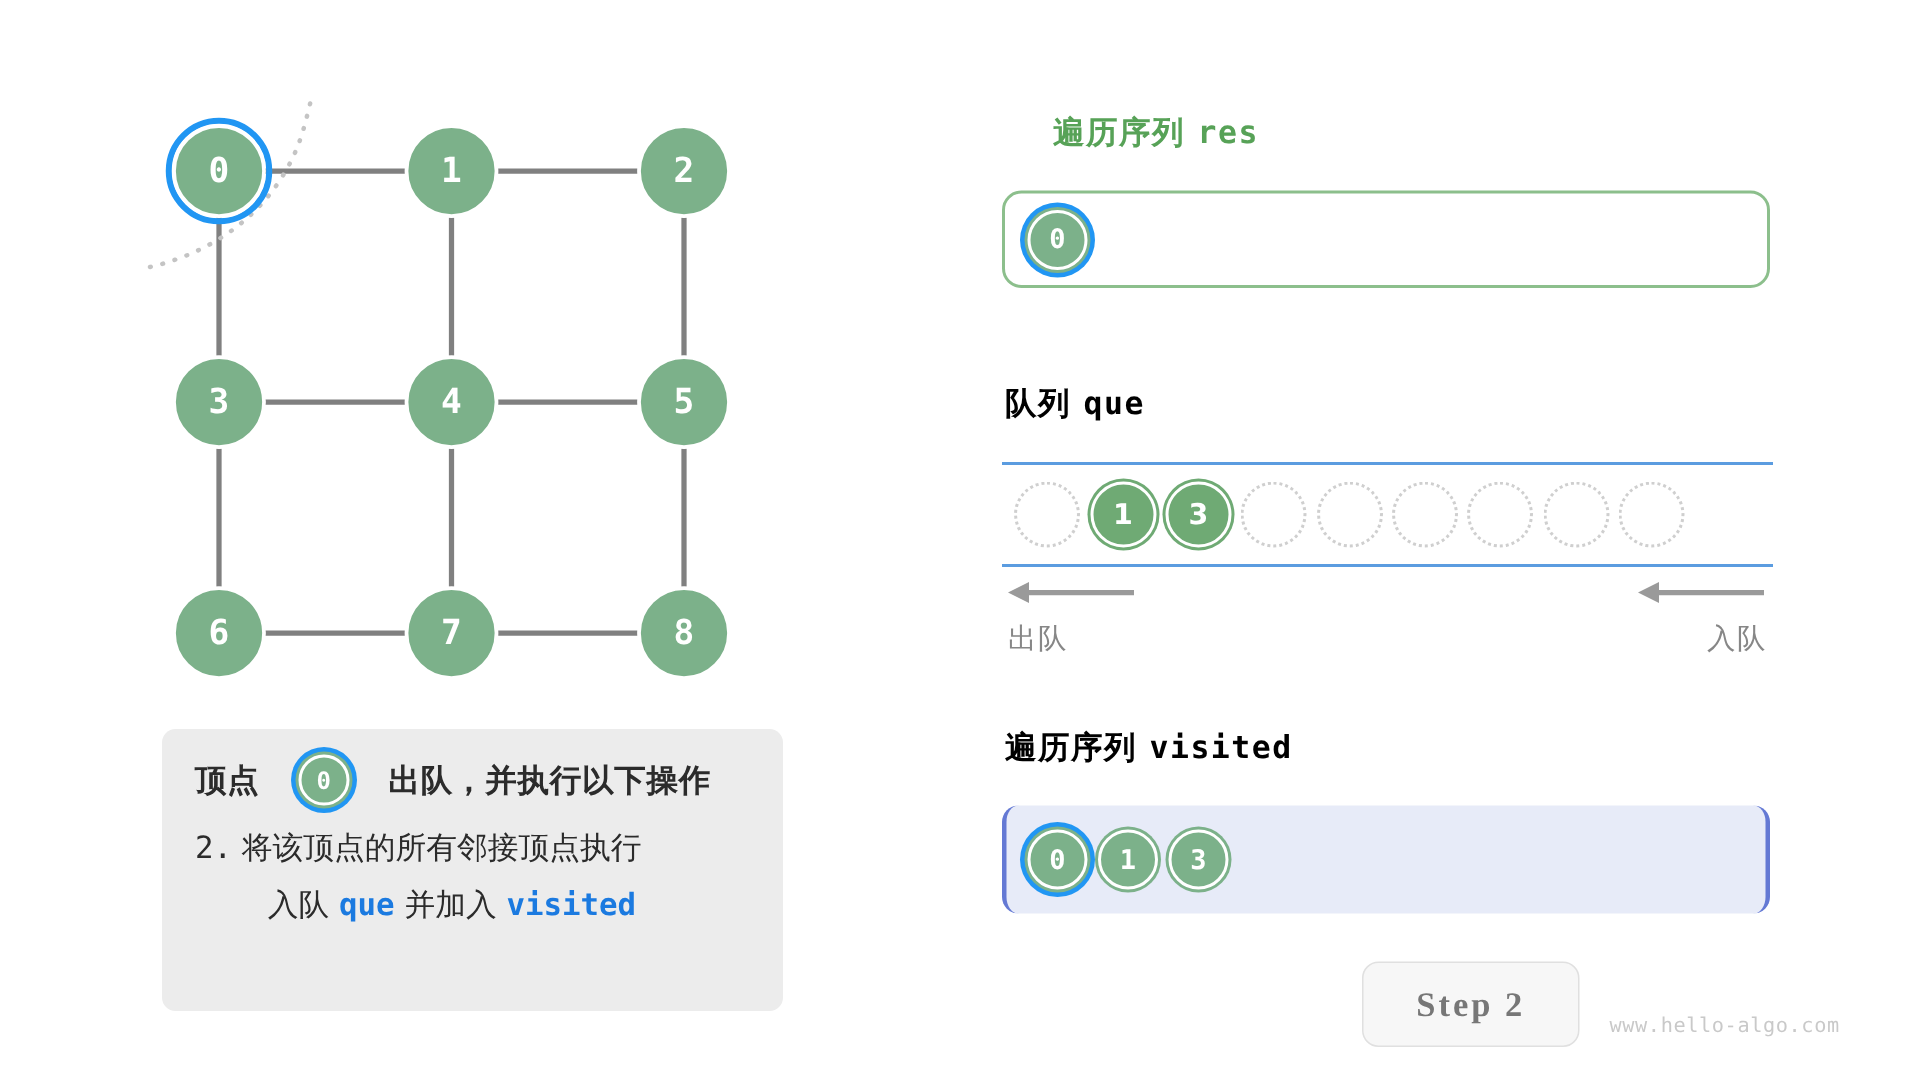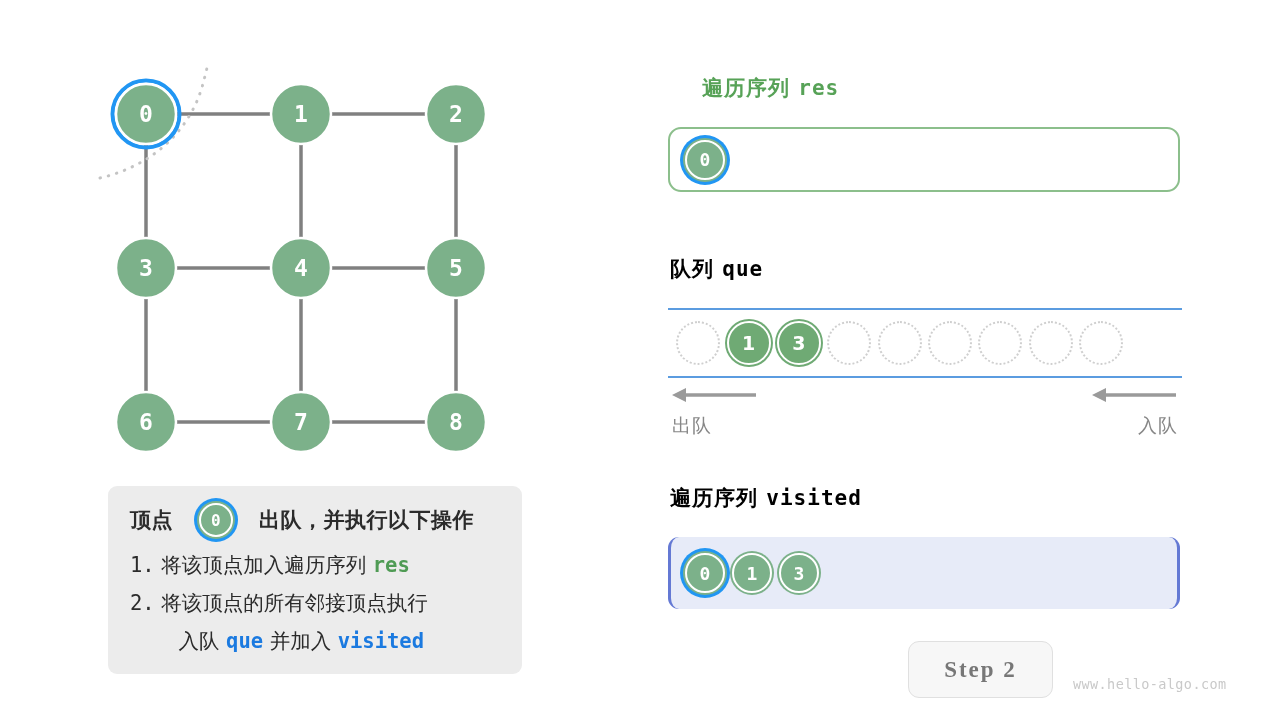--- a/index.html
+++ b/index.html
@@ -284,25 +284,20 @@
 </div>
 
 <div id="caption-box">
   <div id="caption-head">
     <span>顶点</span>
     <span class="cap-node node-chip sz-34 hl">0</span>
     <span>出队，并执行以下操作</span>
   </div>
   <div class="cap-list">
     <div class="row">
-      <span class="idx">1.</span>
-      <span>将该顶点加入遍历序列</span>
-      <span class="mono c-green">res</span>
-    </div>
-    <div class="row">
       <span class="idx">2.</span>
       <span>将该顶点的所有邻接顶点执行</span>
     </div>
     <div class="row">
       <span class="indent"></span>
       <span>入队</span>
       <span class="mono c-blue">que</span>
       <span>并加入</span>
       <span class="mono c-blue">visited</span>
     </div>

